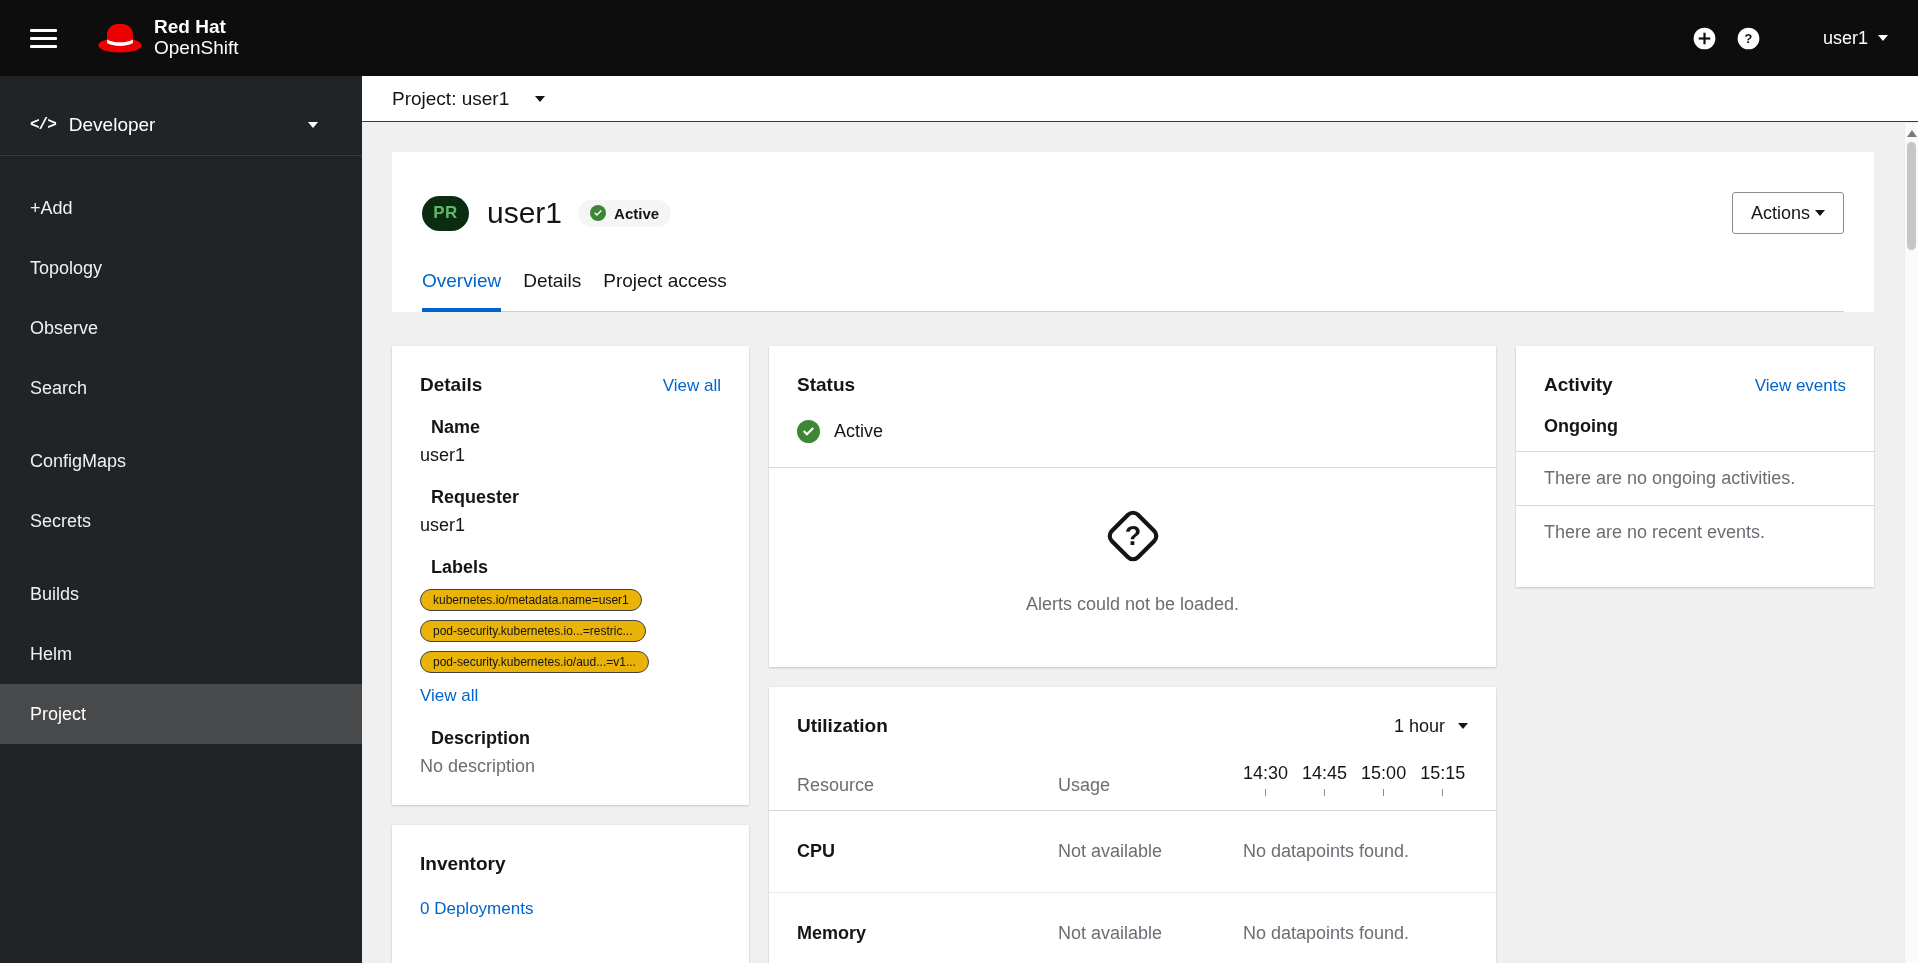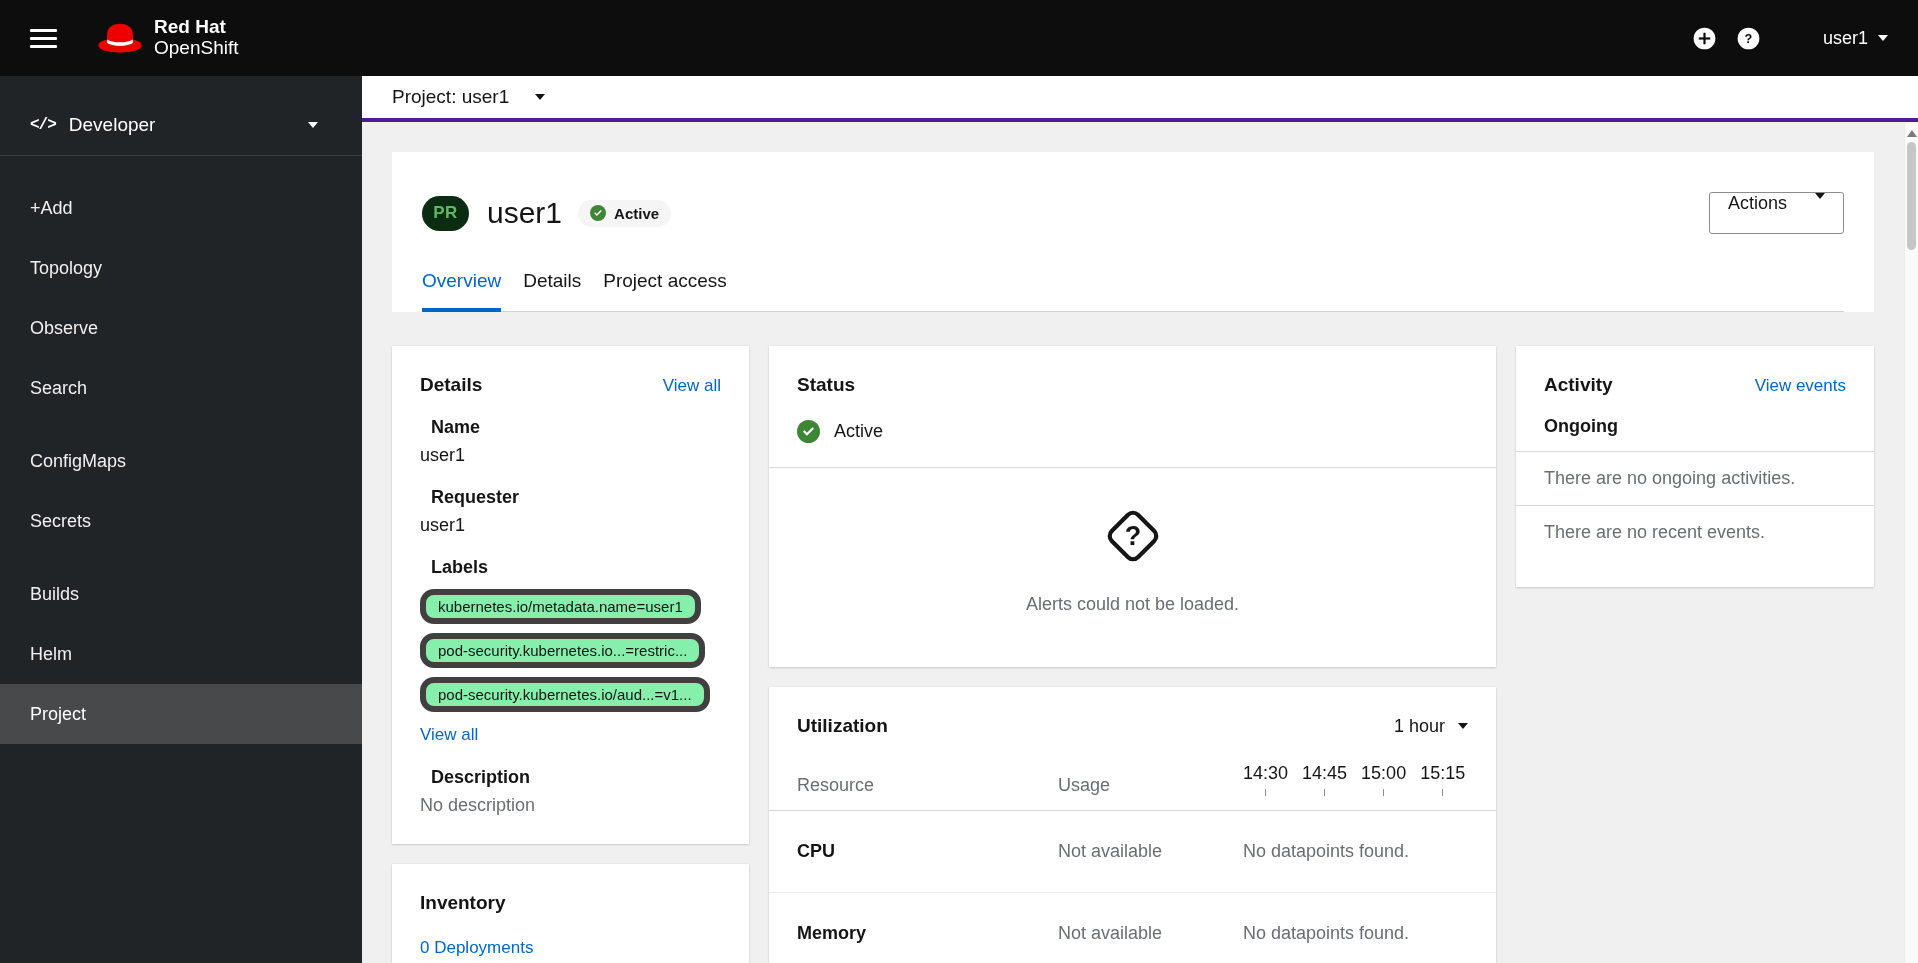--- a/index.html
+++ b/index.html
@@ -26,50 +26,50 @@
   .perspective { display:flex; align-items:center; width:100%; height:62px; padding:0 44px 0 30px; font-size:19px; color:#fff; border-bottom:1px solid #393c3f; }
   .code-icon { font-family:"Liberation Mono","DejaVu Sans Mono",monospace; font-size:16px; font-weight:bold; letter-spacing:-1px; margin-right:13px; }
   .perspective .caret { margin-left:auto; }
   .nav { padding-top:22px; }
   .nav-group + .nav-group { margin-top:13px; }
   .nav-item { height:60px; display:flex; align-items:center; padding:0 30px; font-size:18px; color:#f0f0f0; cursor:pointer; }
   .nav-item.selected { background:#47494b; color:#fff; }
 
   
   .main { position:absolute; top:76px; left:362px; right:0; bottom:0; background:#f0f0f0; overflow:hidden; }
-  .project-bar { height:46px; background:#fff; border-bottom:4px solid #4c1d95; display:flex; align-items:center; padding:0 30px; }
+  .project-bar { height:46px; background:#fff; border-bottom:1px solid #4c1d95; display:flex; align-items:center; padding:0 30px; }
   .project-select { display:flex; align-items:center; gap:26px; font-size:19px; }
   .content { padding:30px 44px 0 30px; }
 
   .page-header-block { background:#fff; padding:40px 30px 0 30px; }
   .header-row { display:flex; align-items:center; }
   .pr-badge { width:47px; height:35px; border-radius:18px; background:#0c2c12; color:#5fb862; font-weight:bold; font-size:17px; letter-spacing:.5px; display:flex; align-items:center; justify-content:center; flex:0 0 auto; }
   .page-title { font-size:30px; font-weight:400; margin-left:18px; }
   .active-pill { display:flex; align-items:center; gap:8px; background:#f5f5f5; border-radius:14px; height:27px; padding:0 12px; font-size:15px; font-weight:bold; margin-left:16px; }
   .flex-spacer { flex:1; }
-  .actions-btn { display:flex; gap:28px; border:1px solid #8a8d90; border-radius:3px; height:42px; padding:0 18px; font-size:18px; background:#fff; color:#151515; }
+  .actions-btn { display:flex; align-items:center; gap:5px; border:1px solid #8a8d90; border-radius:3px; height:42px; padding:0 18px; font-size:18px; background:#fff; color:#151515; }
   .tabs { display:flex; gap:22px; margin-top:36px; border-bottom:1px solid #d2d2d2; }
   .tab { font-size:19px; color:#151515; padding-bottom:16px; border-bottom:4px solid transparent; margin-bottom:-1px; }
   .tab.active { color:#0066cc; border-bottom-color:#0066cc; }
 
   .cards-grid { display:grid; grid-template-columns:357px 1fr 358px; gap:20px; margin-top:34px; align-items:start; }
   .col { display:flex; flex-direction:column; gap:20px; }
   .card { background:#fff; box-shadow:0 1px 2px rgba(3,3,3,.14), 0 0 2px rgba(3,3,3,.07); padding:28px; }
   .card-head { display:flex; align-items:baseline; justify-content:space-between; }
   .card-title { font-size:19px; font-weight:bold; }
   .link { font-size:17px; color:#0066cc; display:inline-block; }
   .muted { color:#6a6e73; }
   .card-divider { border-top:1px solid #d7d7d7; margin:0 -28px; }
   .row-divider { border-top:1px solid #ebebeb; margin:0 -28px; }
 
   
   .field-label { font-size:18px; font-weight:bold; margin-top:21px;margin-left:11px; }
   .field-value { font-size:18px; margin-top:7px; }
   .labels-list { display:flex; flex-direction:column; align-items:flex-start; gap:9px; margin-top:11px; }
-  .label-pill { font-size:15px; color:#151515; background:#86efac; border:6px solid #404040; border-radius:14px; padding:3px 12px; white-space:nowrap; max-width:100%; }
+  .label-pill { font-size:12px; color:#151515; background:#eab308; border:1px solid #404040; border-radius:14px; padding:3px 12px; white-space:nowrap; max-width:100%; }
   .labels-view-all { margin-top:13px; }
   .desc-label { margin-top:22px; }
 
   
   .status-active-row { display:flex; align-items:center; gap:14px; font-size:18px; margin:24px 0; }
   .alert-block { display:flex; flex-direction:column; align-items:center; padding:36px 0 24px; }
   .alert-msg { color:#6a6e73; font-size:18px; margin-top:26px; }
 
   
   .util-head { display:flex; align-items:center; justify-content:space-between; }

